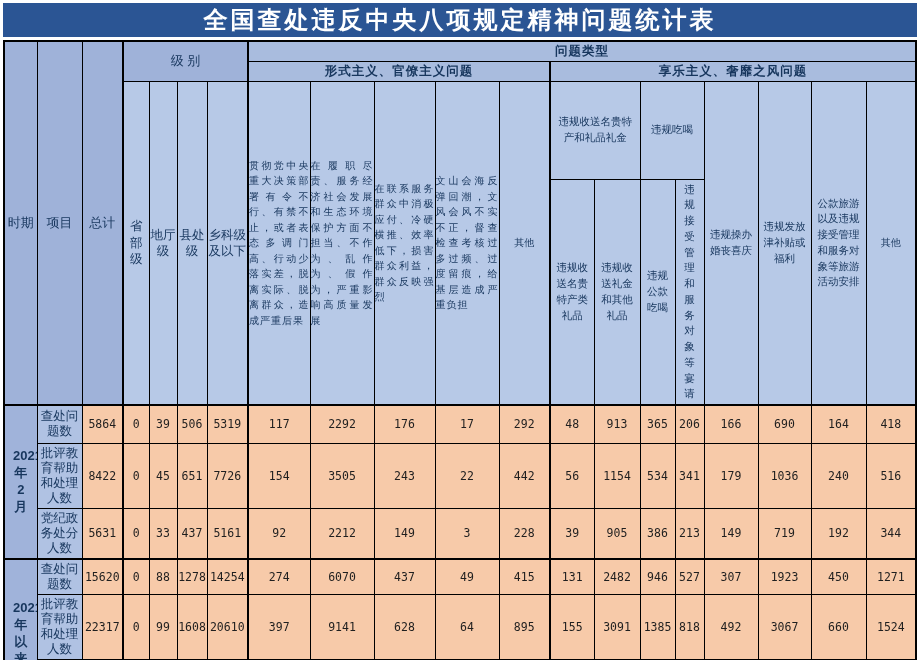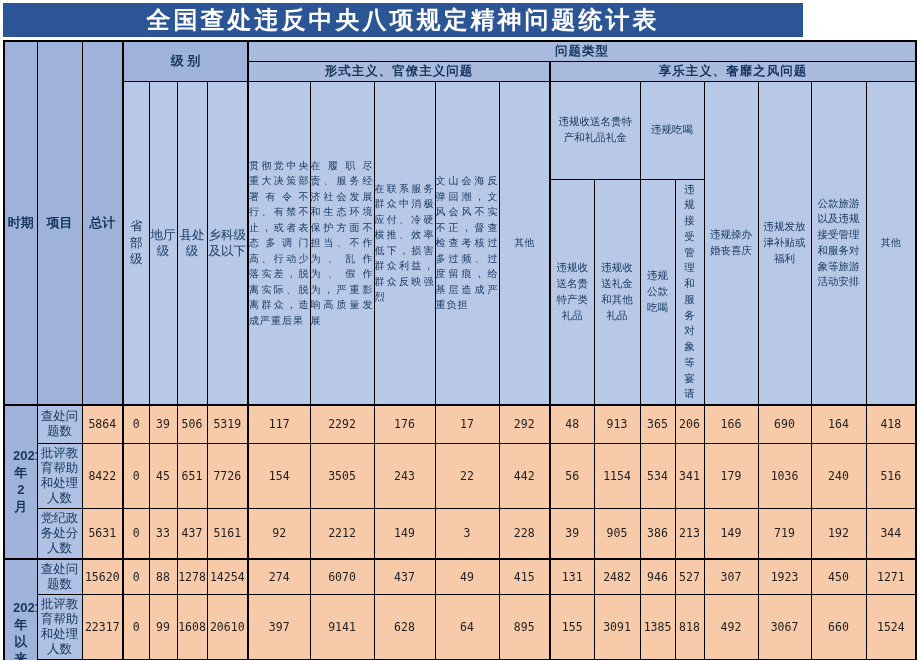--- a/index.html
+++ b/index.html
@@ -1,36 +1,36 @@
 <!DOCTYPE html>
 <html style="--title_bar: #2B5594; --title_text: #FFFFFF; --header_dark: #9FB2D9; --header_band: #A9BCDE; --header_leaf: #B7C9E7; --row_label: #B0C2E3; --period_cell: #A0B3DA; --data_cell: #F7CAA9; --footer_bar: #A9BCDC; --text_navy: #17365D; --border: #000000;"><head>
 <meta charset="utf-8">
 <style>
   html,body{margin:0;padding:0;background:#e9e9e9;}
   .page{
     width:920px;height:660px;background:#fff;box-sizing:border-box;
     padding:3px;font-family:"Liberation Sans",sans-serif;position:relative;
   }
   .title-bar{
-    width:800px;height:34px;background:var(--title_bar,#2B5594);
+    width:914px;height:34px;background:var(--title_bar,#2B5594);
     display:flex;align-items:center;justify-content:center;margin-bottom:3px;
   }
   .title-bar .ttl{
     color:var(--title_text,#fff);font-size:24px;font-weight:bold;letter-spacing:3px;
     white-space:nowrap;
   }
   table.stats{
     width:914px;border-collapse:collapse;table-layout:fixed;
     border:2px solid var(--border,#000);
   }
   th,td{
     border:1px solid var(--border,#000);padding:0;overflow:hidden;
     color:var(--text_navy,#17365D);font-weight:normal;vertical-align:middle;
   }
-  th.grp{background:var(--header_dark,#9FB2D9);font-size:13px;font-weight:bold;text-align:center;}
+  th.grp{background:var(--header_dark,#9FB2D9);font-size:13px;font-weight:normal;text-align:center;}
   th.band{background:var(--header_band,#A9BCDE);font-size:12.5px;font-weight:bold;text-align:center;letter-spacing:1px;}
   th.lvl{background:var(--header_leaf,#B7C9E7);font-size:12.5px;text-align:center;line-height:1.3;padding:1px;}
   th.leaf{background:var(--header_leaf,#B7C9E7);font-size:10px;line-height:1.55;padding:3px 0;text-align:justify;letter-spacing:1px;}
   th.leaf.ctr{text-align:center;letter-spacing:0;margin-left:10px;}
   th.leafg{background:var(--header_leaf,#B7C9E7);font-size:10.5px;line-height:1.5;padding:2px 4px;text-align:center;}
   td.num{
     background:var(--data_cell,#F7CAA9);font-family:"DejaVu Sans Mono",monospace;
     font-size:11.5px;color:#1f1f1f;text-align:center;
   }
   td.item{background:var(--row_label,#B0C2E3);font-size:12.5px;text-align:center;line-height:1.2;padding:2px;}

